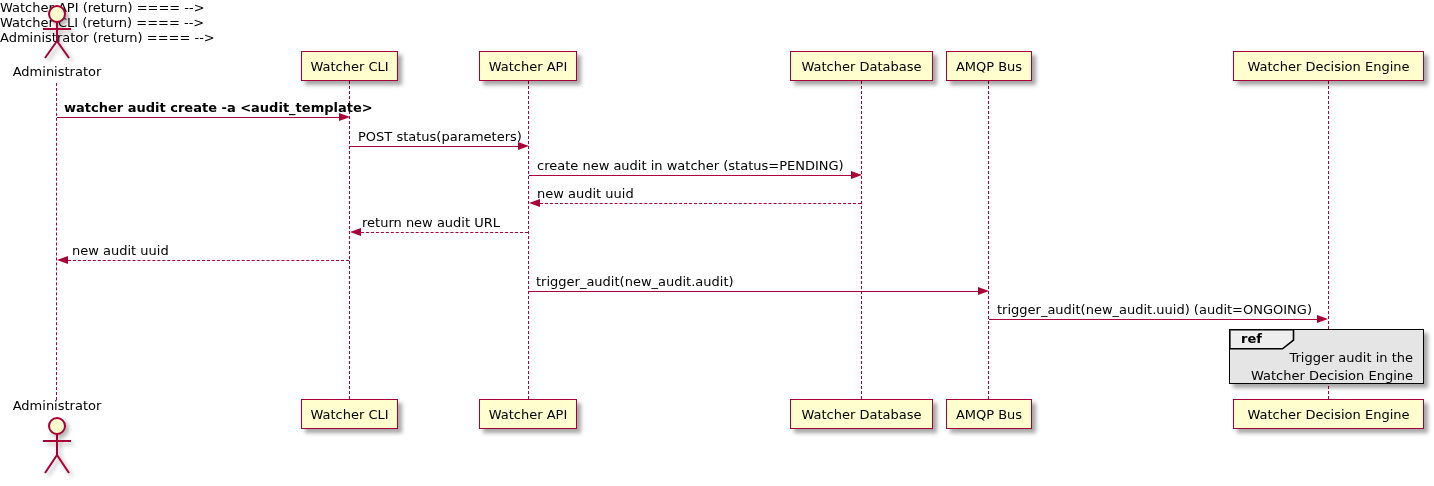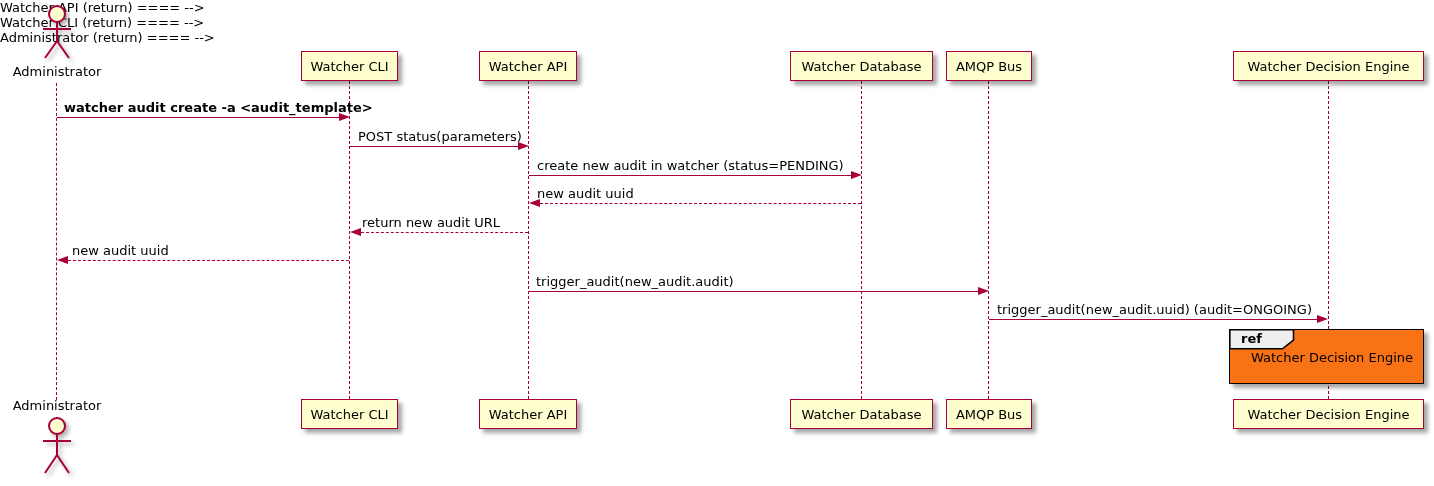--- a/index.html
+++ b/index.html
@@ -30,21 +30,21 @@
   .arrow-left{
     position:absolute;width:0;height:0;
     border-top:4.5px solid transparent;border-bottom:4.5px solid transparent;
     border-right:11px solid #a80036;
   }
   .actor-label{
     position:absolute;width:120px;text-align:center;white-space:nowrap;color:#000;
   }
   .actor-figure{position:absolute;filter:drop-shadow(3px 3px 2px rgba(0,0,0,0.3));}
   .ref-box{
-    position:absolute;box-sizing:border-box;background:#f97316;border:1.7px solid #000;
+    position:absolute;box-sizing:border-box;background:#e5e5e5;border:1.7px solid #000;
     box-shadow:4px 4px 4px rgba(0,0,0,0.35);
     text-align:right;
   }
   .ref-tab{position:absolute;left:-1px;top:-1px;}
   .ref-keyword{
     position:absolute;left:11px;top:0;font-weight:bold;height:18px;line-height:18px;color:#000;
   }
   .ref-content{position:absolute;left:21px;top:19px;line-height:18px;white-space:nowrap;color:#000;}
 </style>
 </head>
@@ -154,17 +154,18 @@
     <div class="arrow-right" style="left:1317px;top:315px;"></div>
   </div>
 
   
   <div class="ref-box" style="left:1229px;top:329px;width:195px;height:55px;">
     <svg class="ref-tab" width="66" height="21" viewBox="0 0 66 21">
       <polygon points="0.8,0.8 64.5,0.8 64.5,11 53.5,19.8 0.8,19.8" fill="#eeeeee" stroke="#000000" stroke-width="1.6"></polygon>
     </svg>
     <div class="ref-keyword">ref</div>
     <div class="ref-content">
+      <div>Trigger audit in the</div>
       <div>Watcher Decision Engine</div>
     </div>
   </div>
 
 </div>
 
 </body></html>

